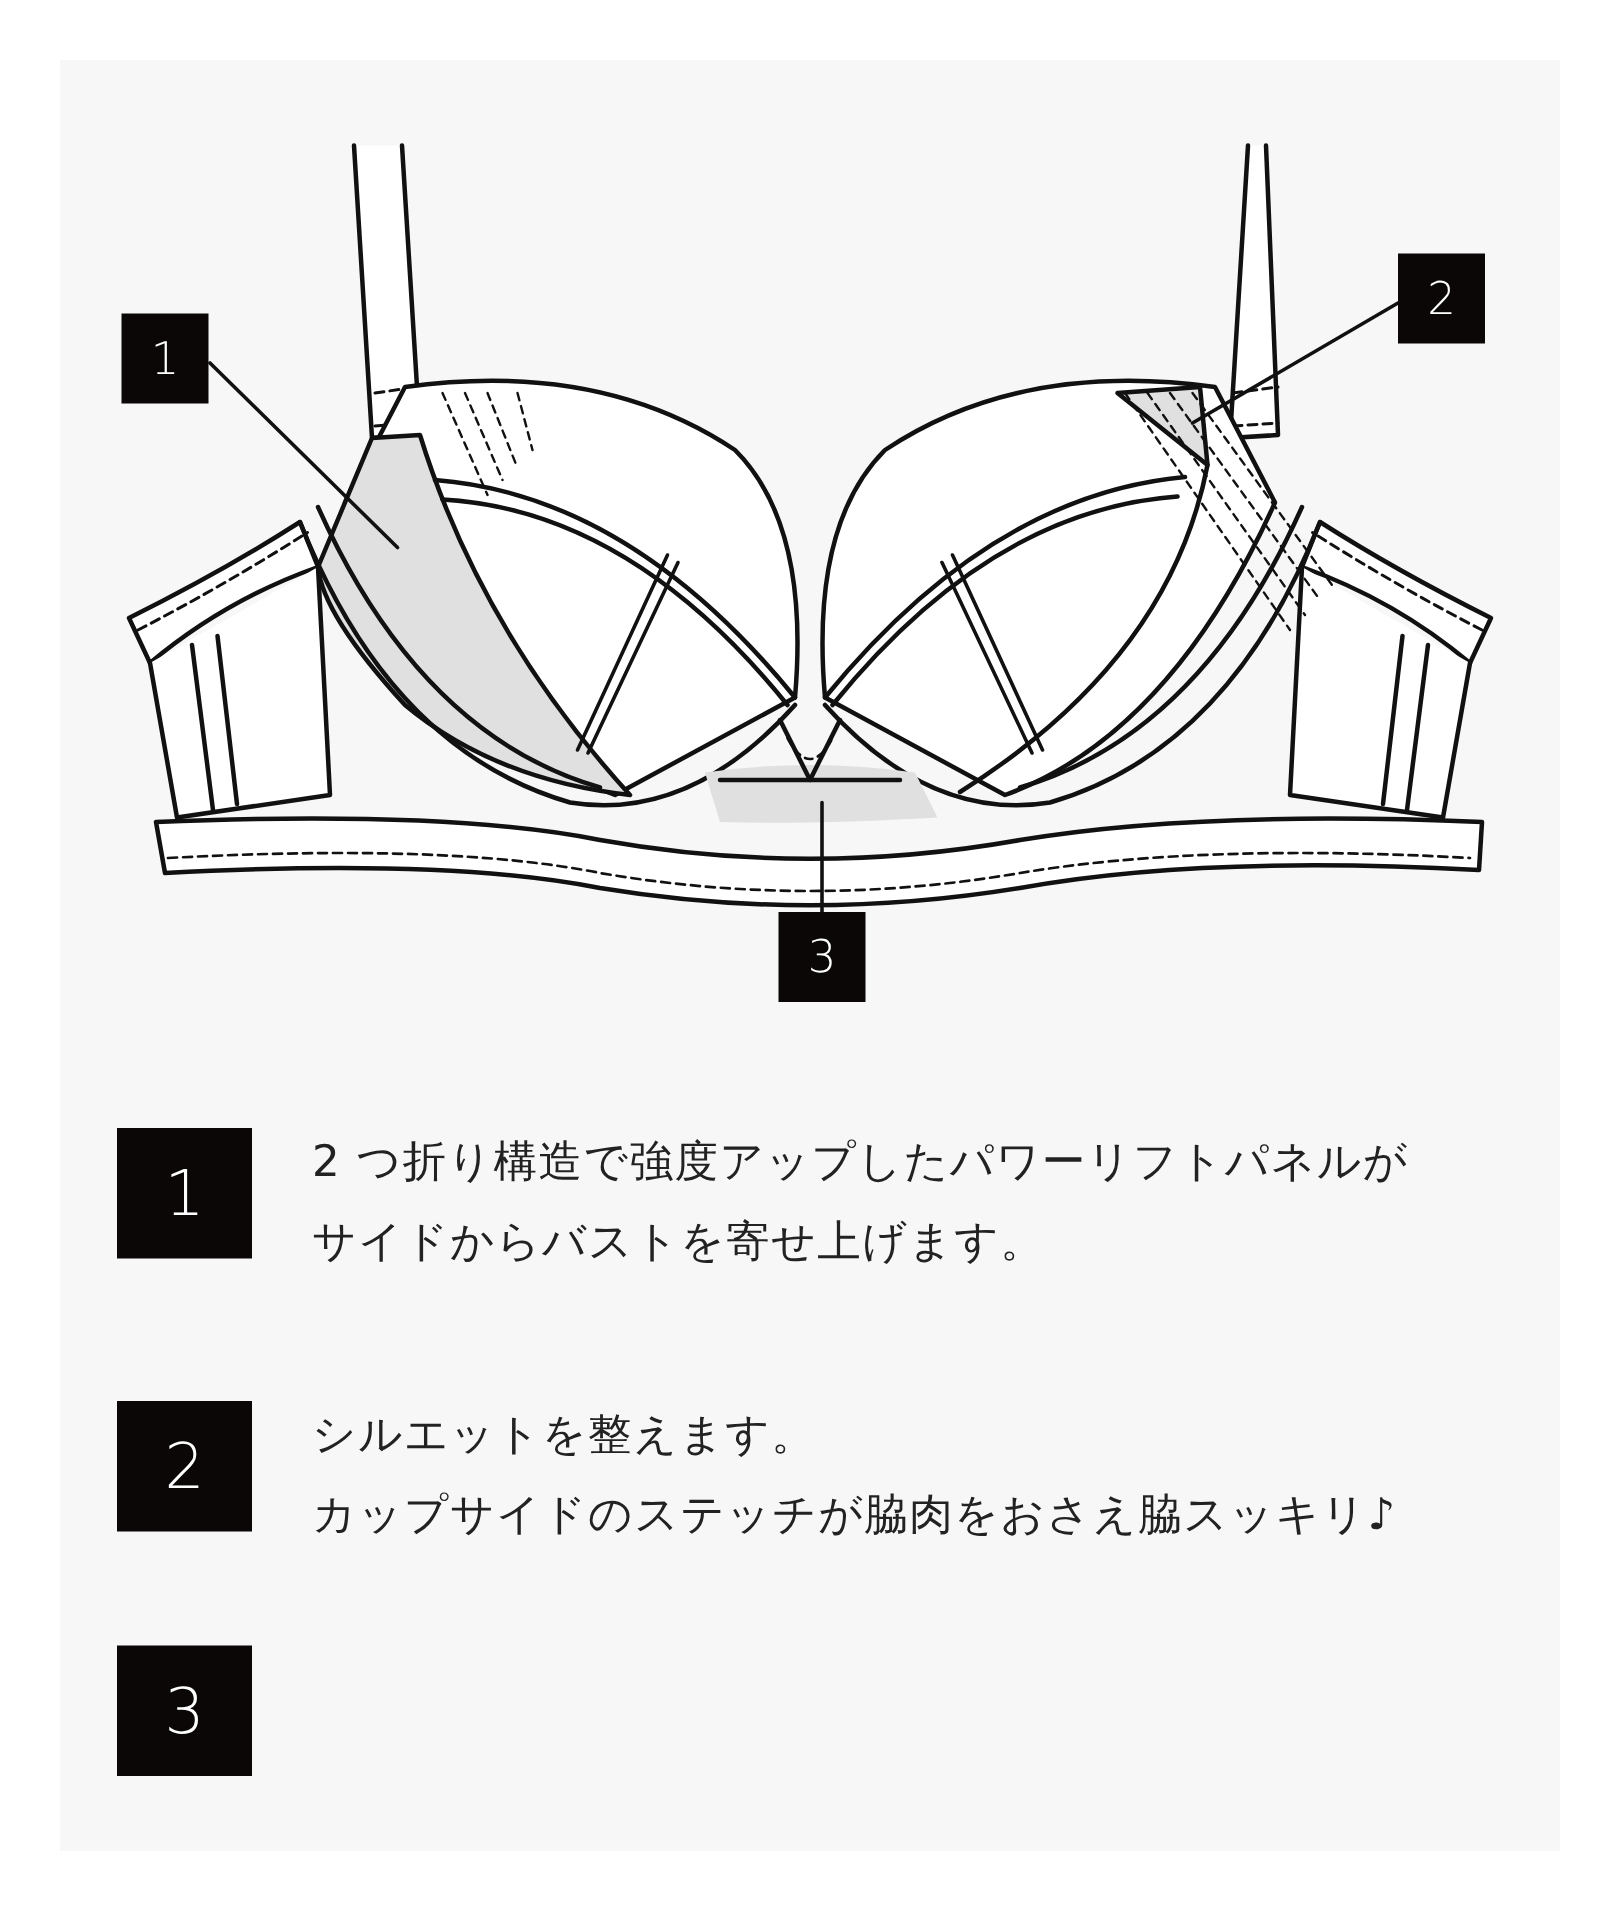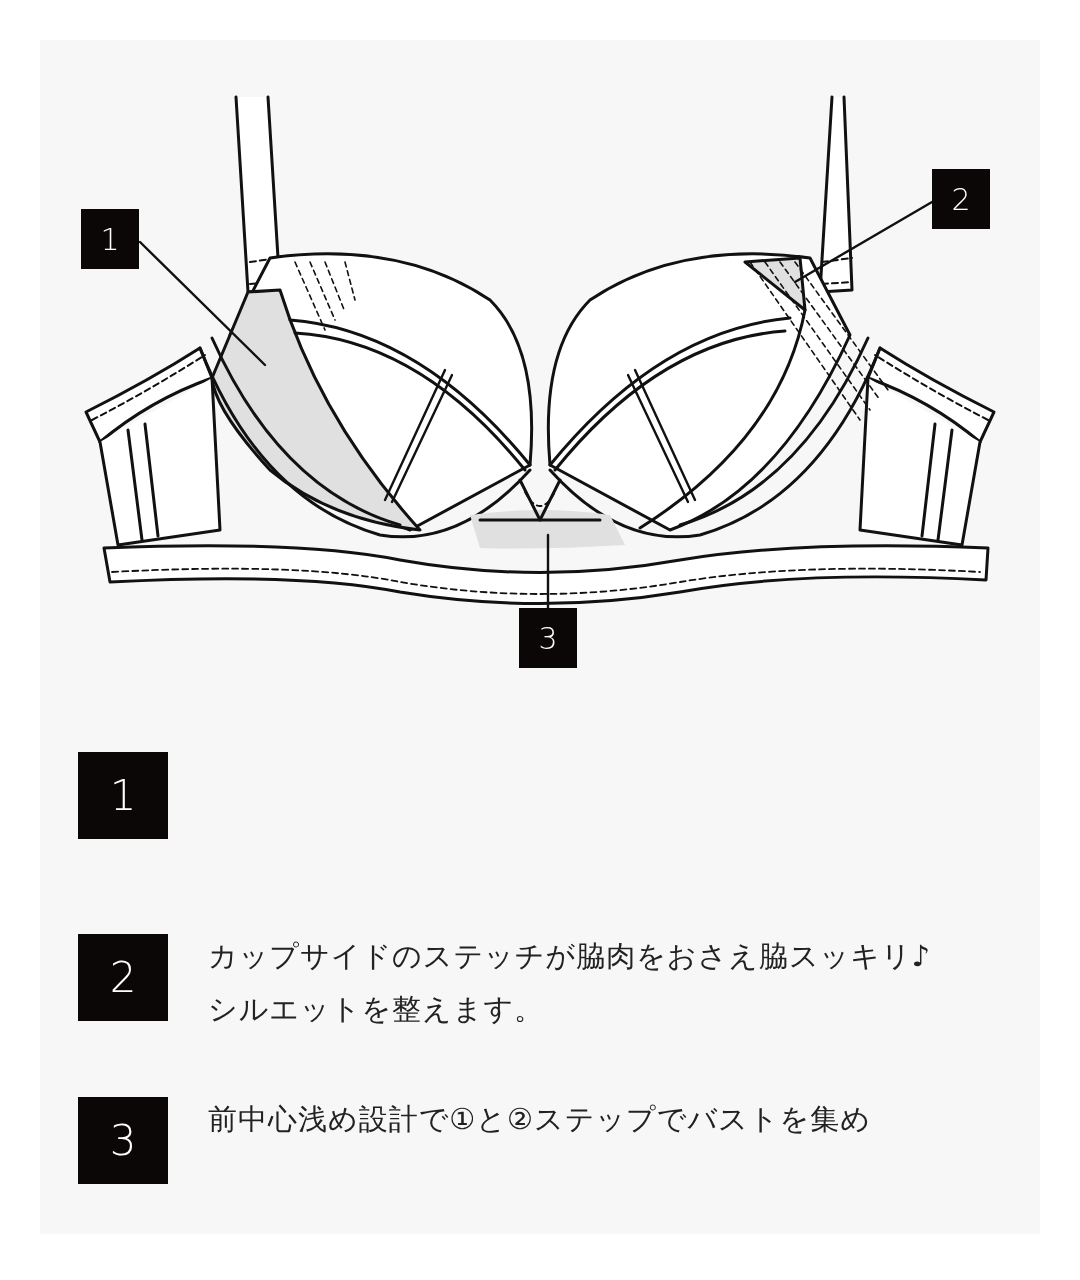--- a/index.html
+++ b/index.html
@@ -81,28 +81,31 @@
     <path d="M548 535 L548 612" stroke-width="2.4"></path>
   </g>
 </svg>
 
 <div class="callout small" style="left:81px; top:209px;">1</div>
 <div class="callout small" style="left:932px; top:169px;">2</div>
 <div class="callout small" style="left:519px; top:608px;">3</div>
 
 <div class="legend-row" style="top:752px;">
   <div class="legend-num">1</div>
+  <div class="legend-text">
+    <div>2 つ折り構造で強度アップしたパワーリフトパネルが</div>
+    <div>サイドからバストを寄せ上げます。</div>
+  </div>
 </div>
 
 <div class="legend-row" style="top:934px;">
   <div class="legend-num">2</div>
   <div class="legend-text">
+    <div>シルエットを整えます。</div>
     <div>カップサイドのステッチが脇肉をおさえ脇スッキリ♪</div>
-    <div>シルエットを整えます。</div>
   </div>
 </div>
 
 <div class="legend-row" style="top:1097px;">
   <div class="legend-num">3</div>
   <div class="legend-text">
-    <div>前中心浅め設計で①と②ステップでバストを集め</div>
   </div>
 </div>
 
 </body></html>

